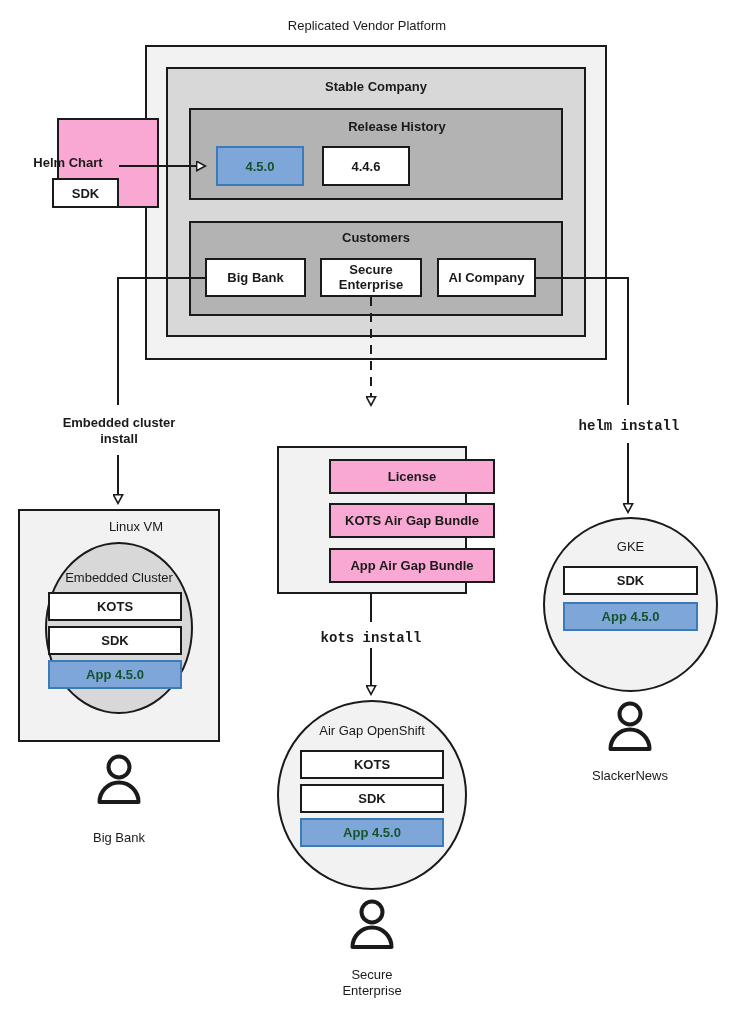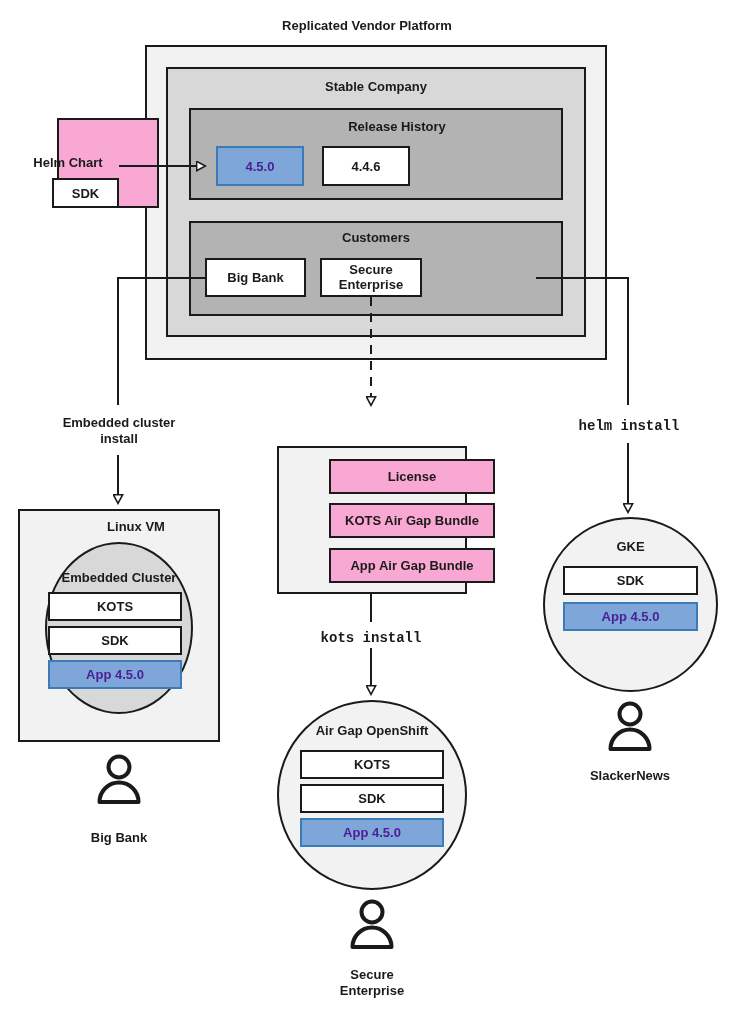--- a/index.html
+++ b/index.html
@@ -13,23 +13,23 @@
   
   .box{position:absolute;box-sizing:border-box;border:2px solid #1a1a1a;
        display:flex;align-items:center;justify-content:center;text-align:center;}
   .lbl{position:absolute;text-align:center;line-height:1.22;}
 
   .fill-outer{background:#f2f2f2;}
   .fill-mid{background:#d8d8d8;}
   .fill-inner{background:#b3b3b3;}
   .fill-white{background:#ffffff;}
   .fill-gray{background:#f9a8d4;margin-left:40px;}
-  .fill-blue{background:#7ea6d9;border-color:#3d7ab8;color:#4c1d95;}
+  .fill-blue{background:#7ea6d9;border-color:#3d7ab8;color:#14532d;}
 
-  .title{font-weight:bold;font-size:13px;}
+  .title{font-weight:normal;font-size:13px;}
   .boxtitle{position:absolute;left:0;right:0;text-align:center;font-weight:bold;font-size:13px;}
   .txt{font-weight:bold;font-size:13px;}
   .mono{font-family:"Liberation Mono", monospace;font-weight:bold;font-size:14px;letter-spacing:0px;}
 
   .circle{position:absolute;box-sizing:border-box;border:2.5px solid #1a1a1a;border-radius:50%;}
 
   svg.overlay{position:absolute;left:0;top:0;width:734px;height:1026px;pointer-events:none;}
   svg.iconsvg{display:block;}
 </style>
 </head>
@@ -53,20 +53,21 @@
   <div class="box fill-inner" style="left:189px;top:221px;width:374px;height:95px;"></div>
   <div class="boxtitle" style="left:189px;top:230px;width:374px;">Customers</div>
 
   <div class="box fill-white txt" style="left:205px;top:258px;width:101px;height:39px;">Big Bank</div>
 
   <div class="box fill-white txt" style="left:320px;top:258px;width:102px;height:39px;flex-direction:column;line-height:1.15;">
     <span>Secure</span>
     <span>Enterprise</span>
   </div>
 
+  <div class="box fill-white txt" style="left:437px;top:258px;width:99px;height:39px;">AI Company</div>
 
   <div class="box fill-gray" style="left:17px;top:118px;width:102px;height:90px;"></div>
   <div class="lbl txt" style="left:17px;top:155px;width:102px;">Helm Chart</div>
   <div class="box fill-white txt" style="left:52px;top:178px;width:67px;height:30px;">SDK</div>
 
   <div class="lbl txt" style="left:45px;top:415px;width:148px;">
     <span>Embedded cluster</span><br>
     <span>install</span>
   </div>
 

